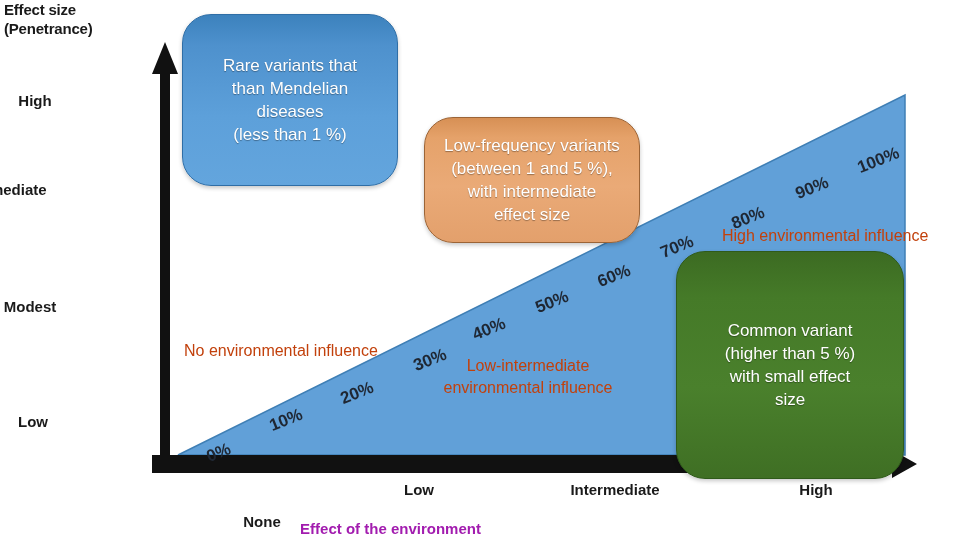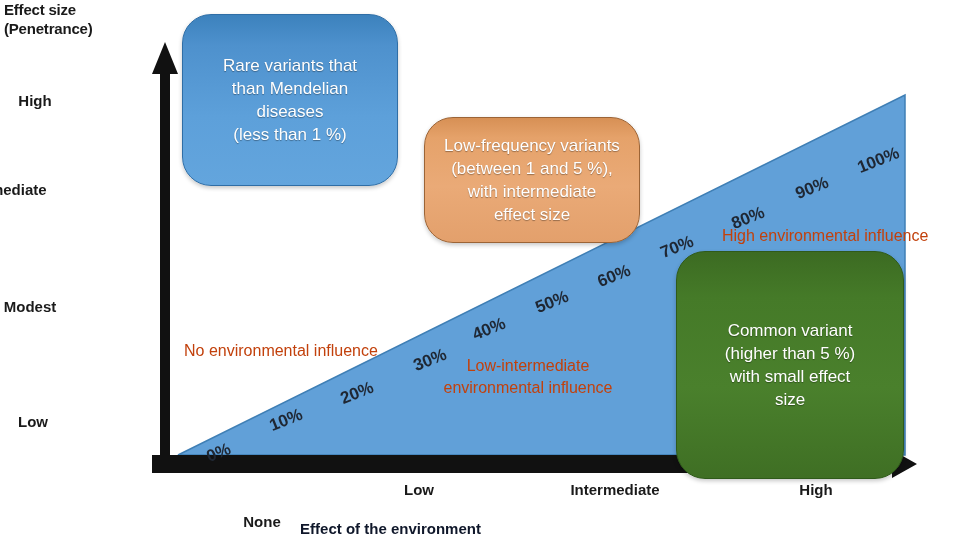--- a/index.html
+++ b/index.html
@@ -29,21 +29,21 @@
     letter-spacing: -0.2px;
   }
   .axis-title-x {
     position: absolute;
     left: 0;
     top: 520px;
     width: 781px;
     text-align: center;
     font-size: 15px;
     font-weight: bold;
-    color: #0f172a;
+    color: #a21caf;
   }
 
   
   .ytick {
     position: absolute;
     right: 0;
     width: 150px;
     text-align: center;
     font-size: 15px;
     font-weight: bold;

